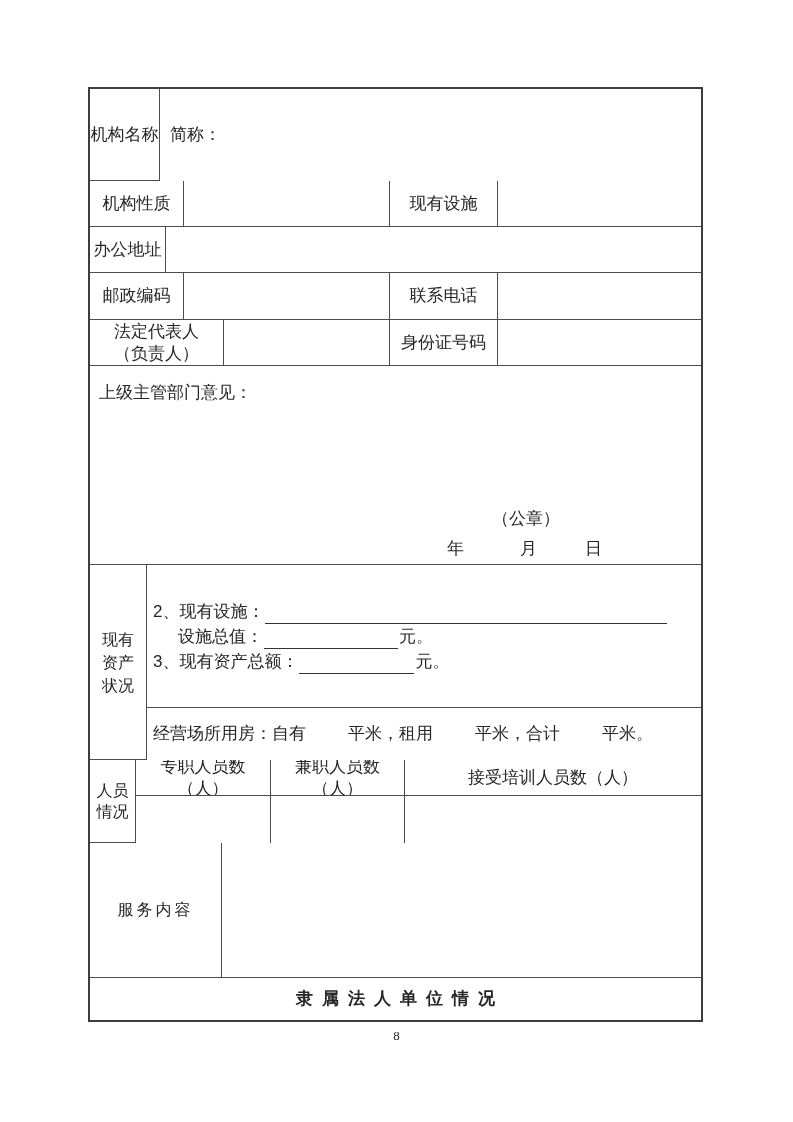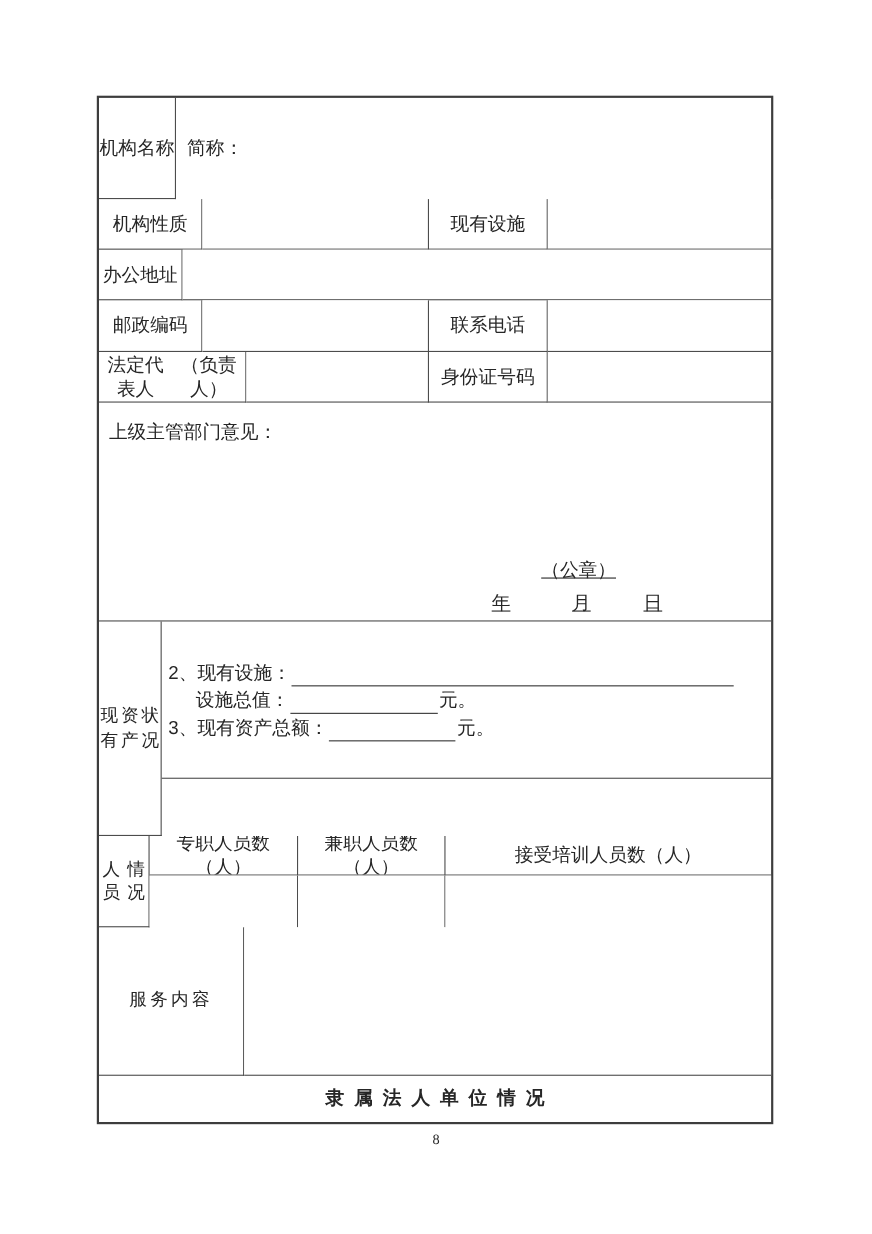--- a/index.html
+++ b/index.html
@@ -14,32 +14,32 @@
     font-size:17px; line-height:22px; background:#ffffff;
   }
   .tr { display:flex; width:100%; }
   .cell {
     border-right:1px solid #4c4c4c; border-bottom:1px solid #4c4c4c;
     position:relative; overflow:hidden;
   }
   .lastcol { border-right:none !important; }
   .lastrow .cell { border-bottom:none !important; }
   .lbl { display:flex; align-items:center; justify-content:center; text-align:center; }
-  .lbl-col { display:flex; flex-direction:row; align-items:center; justify-content:center; text-align:center; }
+  .lbl-col { display:flex; flex-direction:column; align-items:center; justify-content:center; text-align:center; }
   .vcol { display:flex; flex-direction:column; flex:1; min-width:0; }
   .text-left { display:flex; align-items:center; padding-left:10px; }
   .blankcell { background:#ffffff; }
   .blank {
     display:inline-block; border-bottom:1.5px solid #333; height:19px;
     vertical-align:bottom; margin:0 1px;
   }
   .w105{width:105px;} .w400{width:402px;} .w134{width:134px;} .w115{width:115px;}
   .gap45{display:inline-block;width:42px;} .gap56{display:inline-block;width:56px;} .gap48{display:inline-block;width:48px;}
   .opinion-label { position:absolute; left:9px; top:16px; }
-  .seal-block { position:absolute; left:357px; top:138px; line-height:30px; white-space:nowrap;text-decoration:underline; }
+  .seal-block { position:absolute; left:357px; top:138px; line-height:30px; white-space:nowrap; }
   .seal-line { padding-left:45px; }
   .asset-list { display:flex; flex-direction:column; justify-content:center; height:100%; padding-left:6px; line-height:25px; }
   .a-indent { padding-left:25px; }
   .premises { display:flex; align-items:center; height:100%; padding-left:6px; white-space:nowrap; }
   .p-head { display:flex; height:36px; }
   .p-body { display:flex; flex:1; }
   .svc-lbl {
     font-family:"Liberation Serif", serif; font-size:16px; letter-spacing:3px;
   }
   .footer-cell { display:flex; align-items:center; justify-content:center; }
@@ -113,20 +113,31 @@
         <span>状况</span>
       </div>
       <div class="vcol">
         <div class="cell lastcol" style="height:143px">
           <div class="asset-list">
             <div><span>2、现有设施：</span><span class="blank w400"></span></div>
             <div class="a-indent"><span>设施总值：</span><span class="blank w134"></span><span>元。</span></div>
             <div><span>3、现有资产总额：</span><span class="blank w115"></span><span>元。</span></div>
           </div>
         </div>
+        <div class="cell lastcol" style="flex:1; border-bottom:none">
+          <div class="premises">
+            <span>经营场所用房：自有</span>
+              <span class="gap45"></span>
+              <span>平米，租用</span>
+              <span class="gap45"></span>
+              <span>平米，合计</span>
+              <span class="gap45"></span>
+              <span>平米。</span>
+          </div>
+        </div>
       </div>
     </div>
 
     <div class="tr" style="height:83px">
       <div class="cell lbl-col" style="width:46px; font-size:16px; line-height:21px">
         <span>人员</span>
         <span>情况</span>
       </div>
       <div class="vcol">
         <div class="p-head">

